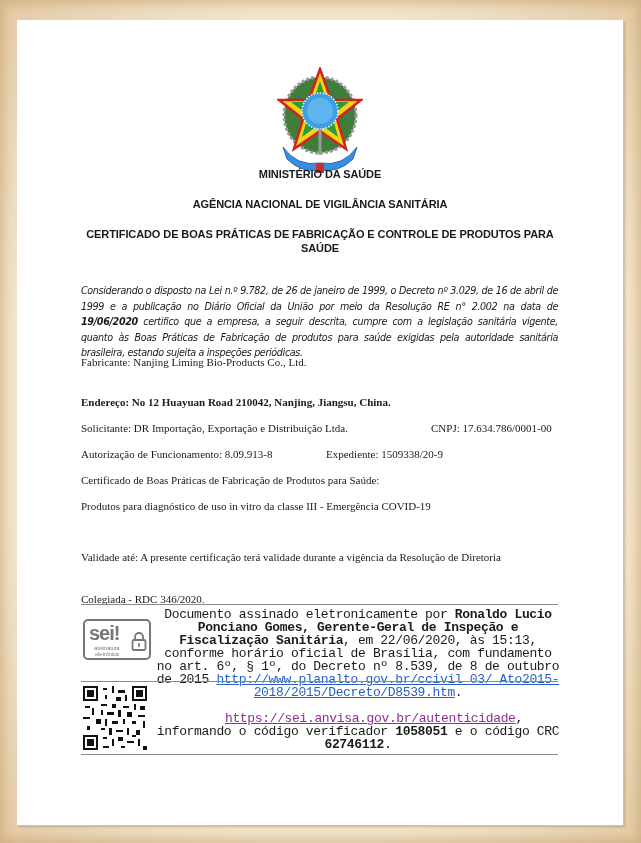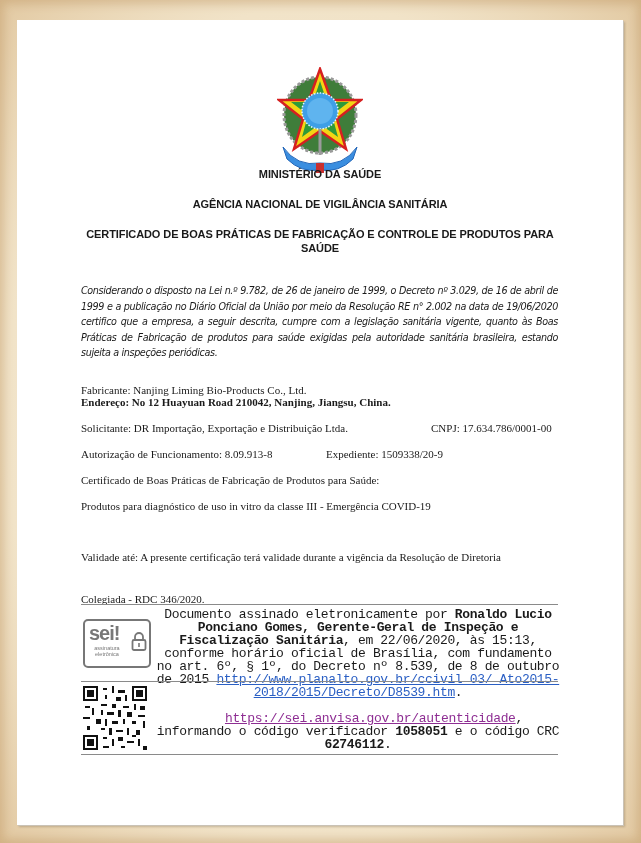--- a/index.html
+++ b/index.html
@@ -25,34 +25,34 @@
   .hdr {
     position:absolute; left:64px; width:512px; text-align:center;
     font-family:"Liberation Sans", sans-serif; font-weight:bold; font-size:11px;
     letter-spacing:-0.1px; line-height:14px;
   }
   .para {
     position:absolute; left:81px; width:477px;
     font-family:"DejaVu Sans", sans-serif; font-style:italic; font-size:9.6px;
     line-height:15.6px; text-align:justify; letter-spacing:-0.35px;
   }
-  .para b { font-weight:normal; }
+  .para b { font-weight:bold; }
   .line {
     position:absolute; left:81px; font-size:11px; line-height:14px; white-space:nowrap;
   }
   .rule { position:absolute; left:81px; width:477px; height:1px; background:#8a8a8a; }
   .sig-text {
     position:absolute; left:155px; width:406px;
     font-family:Liberation Mono, monospace; font-size:13px; line-height:13px; letter-spacing:-0.35px;text-align:center;
   }
   .sig-text b { font-weight:bold; }
   a.link-blue { color:#2a5fc4; text-decoration:underline; }
   a.link-purple { color:#8e2e93; text-decoration:underline;padding-left:32px; }
   .sei-badge {
-    position:absolute; left:83px; top:619px; width:68px; height:49px;
+    position:absolute; left:83px; top:619px; width:68px; height:41px;
     border:2px solid #777; border-radius:5px; box-sizing:border-box; background:#fff;
   }
   .sei-word {
     position:absolute; left:4px; top:1px; font-family:"Liberation Sans", sans-serif;
     font-weight:bold; font-size:20px; color:#777; letter-spacing:-1px; line-height:22px;
   }
   .sei-sub {
     position:absolute; left:4px; top:24px; font-family:"Liberation Sans", sans-serif;
     font-size:5.5px; line-height:6px; color:#777; text-align:center; width:36px;
   }
@@ -80,21 +80,21 @@
   <rect x="39" y="96" width="8" height="10" fill="#c93030"></rect>
 </svg>
 
 <div class="hdr" style="top:167px;">MINISTÉRIO DA SAÚDE</div>
 <div class="hdr" style="top:197px;">AGÊNCIA NACIONAL DE VIGILÂNCIA SANITÁRIA</div>
 <div class="hdr" style="top:227px;">CERTIFICADO DE BOAS PRÁTICAS DE FABRICAÇÃO E CONTROLE DE PRODUTOS PARA</div>
 <div class="hdr" style="top:241px;">SAÚDE</div>
 
 <div class="para" style="top:283px;"><span>Considerando o disposto na Lei n.º 9.782, de 26 de janeiro de 1999, o Decreto nº 3.029, de 16 de abril de 1999 e a publicação no Diário Oficial da União por meio da Resolução RE n° 2.002 na data de </span><b>19/06/2020</b><span> certifico que a empresa, a seguir descrita, cumpre com a legislação sanitária vigente, quanto às Boas Práticas de Fabricação de produtos para saúde exigidas pela autoridade sanitária brasileira, estando sujeita a inspeções periódicas.</span></div>
 
-<div class="line" style="top:383px;">Fabricante: Nanjing Liming Bio-Products Co., Ltd.</div>
+<div class="line" style="top:355px;">Fabricante: Nanjing Liming Bio-Products Co., Ltd.</div>
 <div class="line" style="top:395px;font-weight:bold;">Endereço: No 12 Huayuan Road 210042, Nanjing, Jiangsu, China.</div>
 <div class="line" style="top:421px;">Solicitante: DR Importação, Exportação e Distribuição Ltda.</div>
 <div class="line" style="top:421px; left:431px;">CNPJ: 17.634.786/0001-00</div>
 <div class="line" style="top:447px;">Autorização de Funcionamento: 8.09.913-8</div>
 <div class="line" style="top:447px; left:326px;">Expediente: 1509338/20-9</div>
 <div class="line" style="top:473px;">Certificado de Boas Práticas de Fabricação de Produtos para Saúde:</div>
 <div class="line" style="top:499px;">Produtos para diagnóstico de uso in vitro da classe III - Emergência COVID-19</div>
 <div class="line" style="top:550px;">Validade até: A presente certificação terá validade durante a vigência da Resolução de Diretoria</div>
 <div class="line" style="top:564px;margin-top:28px;">Colegiada - RDC 346/2020.</div>
 

